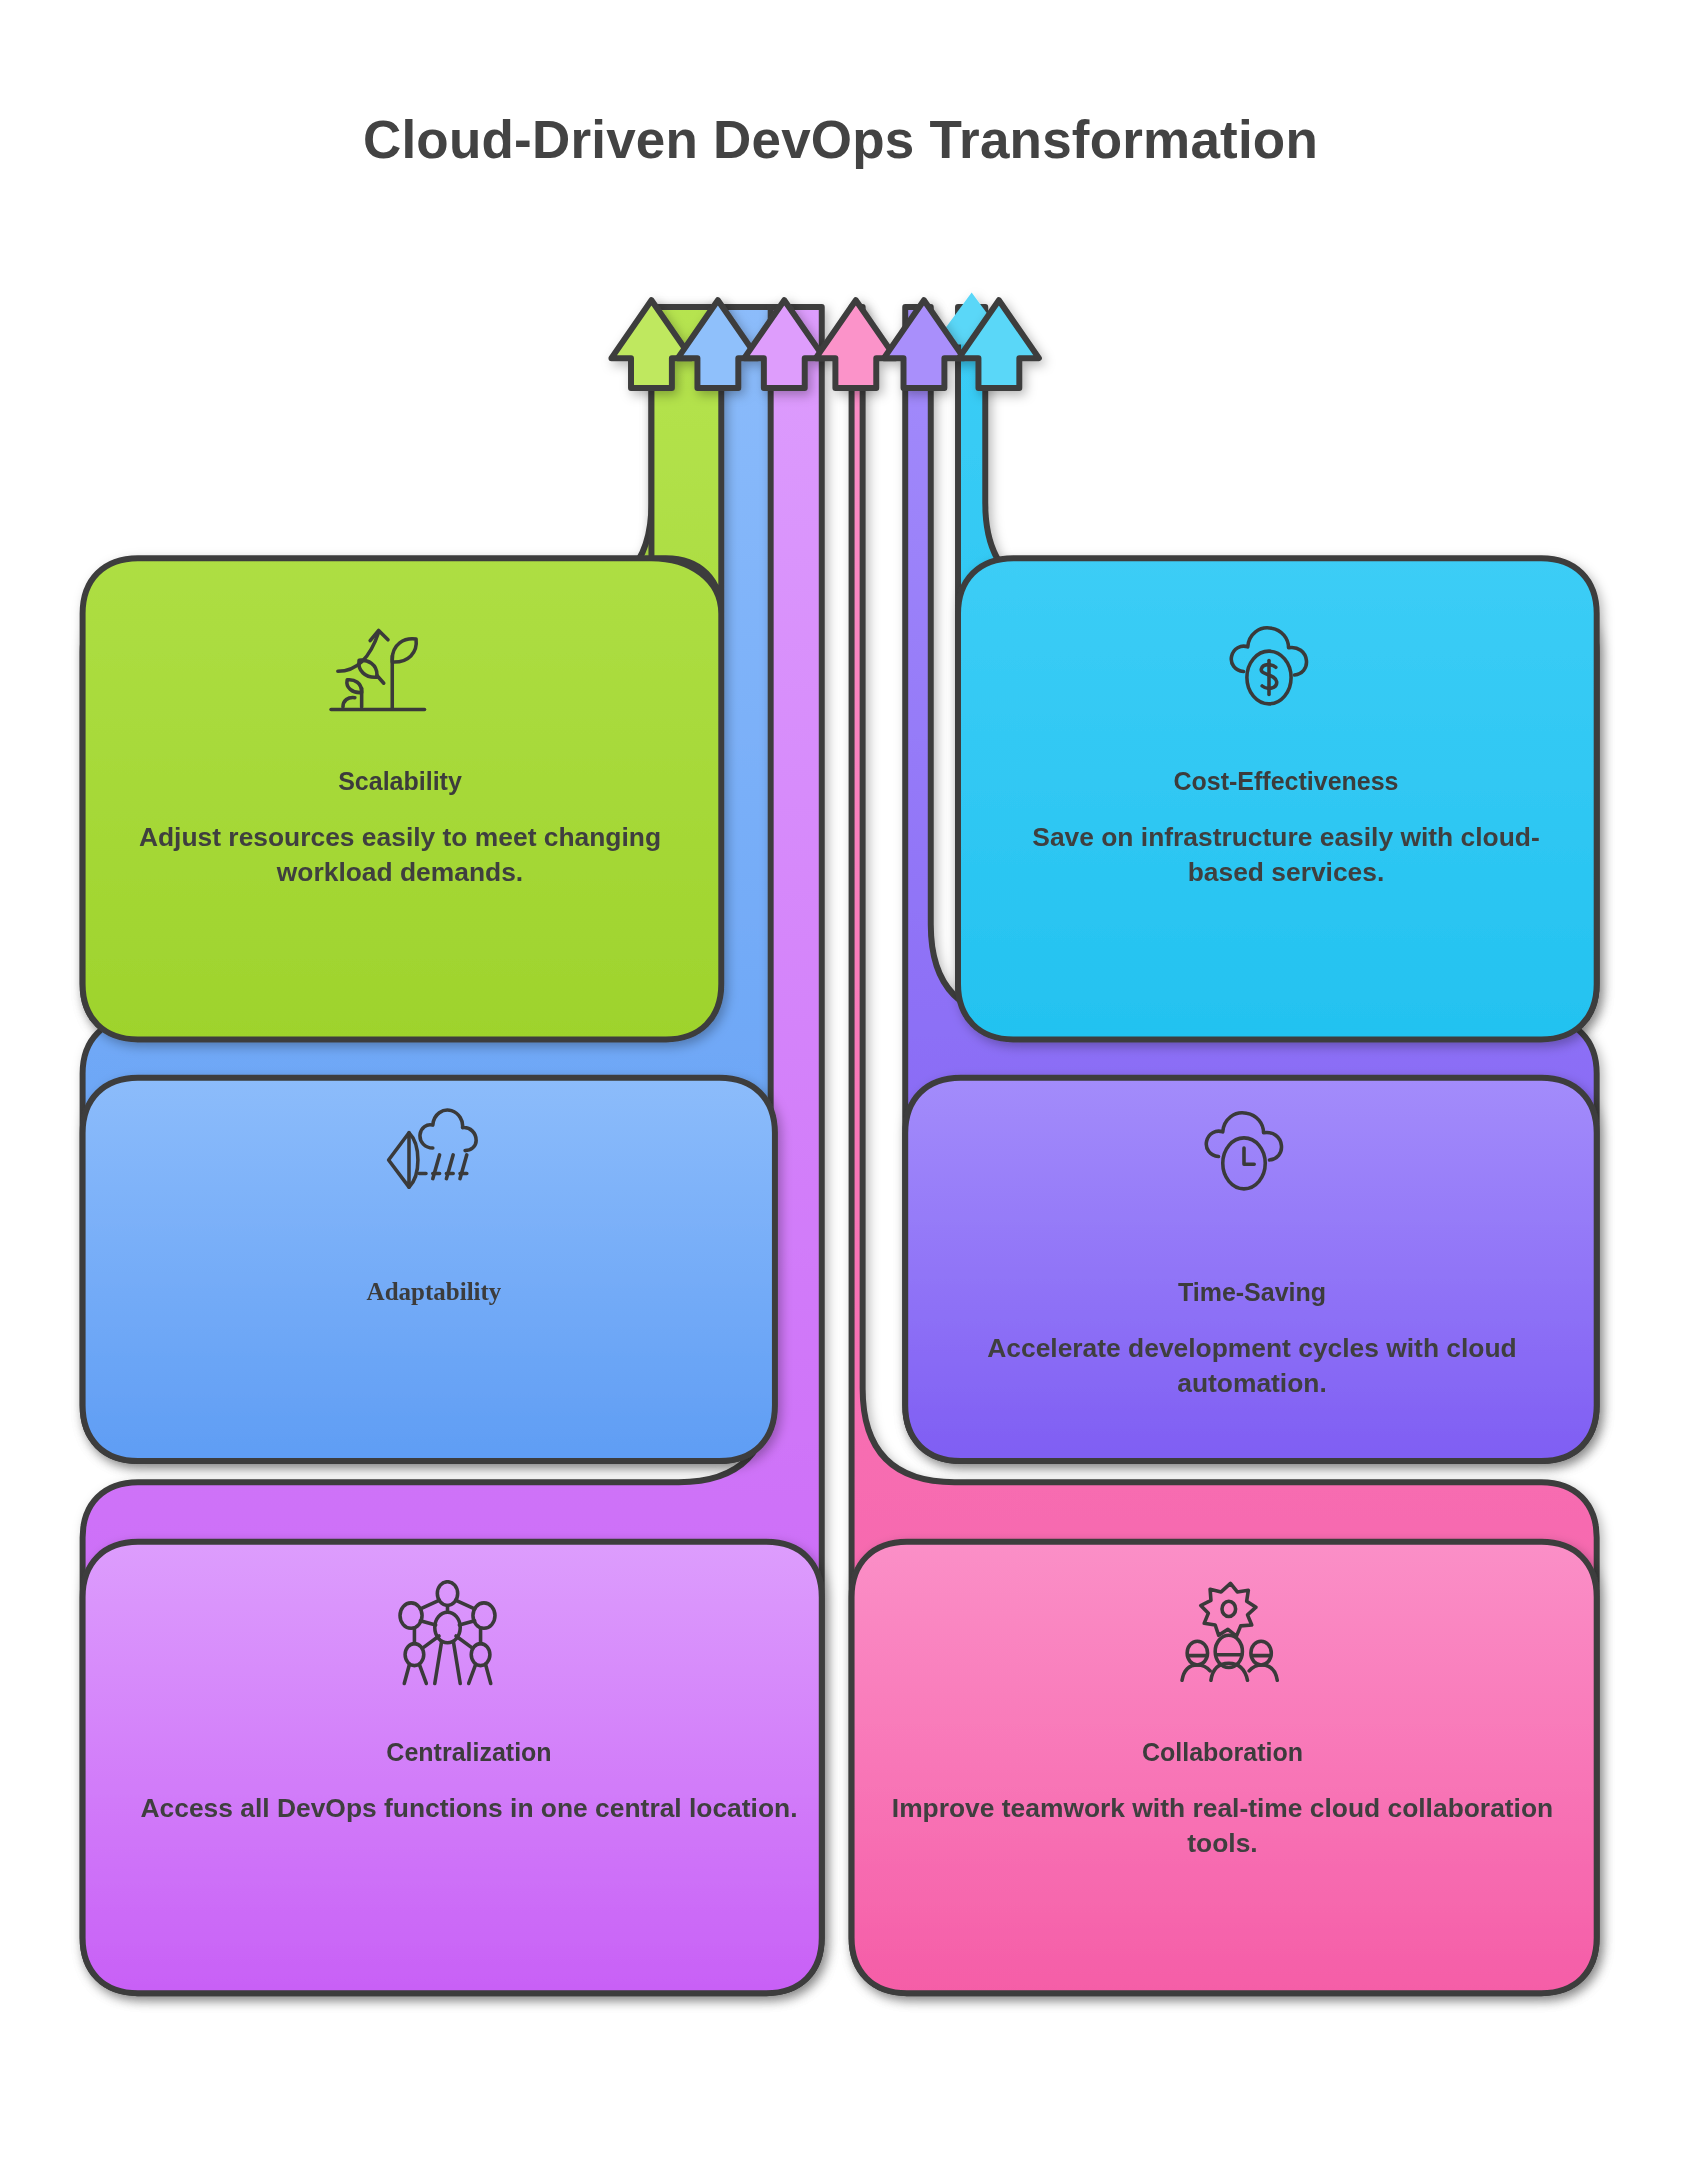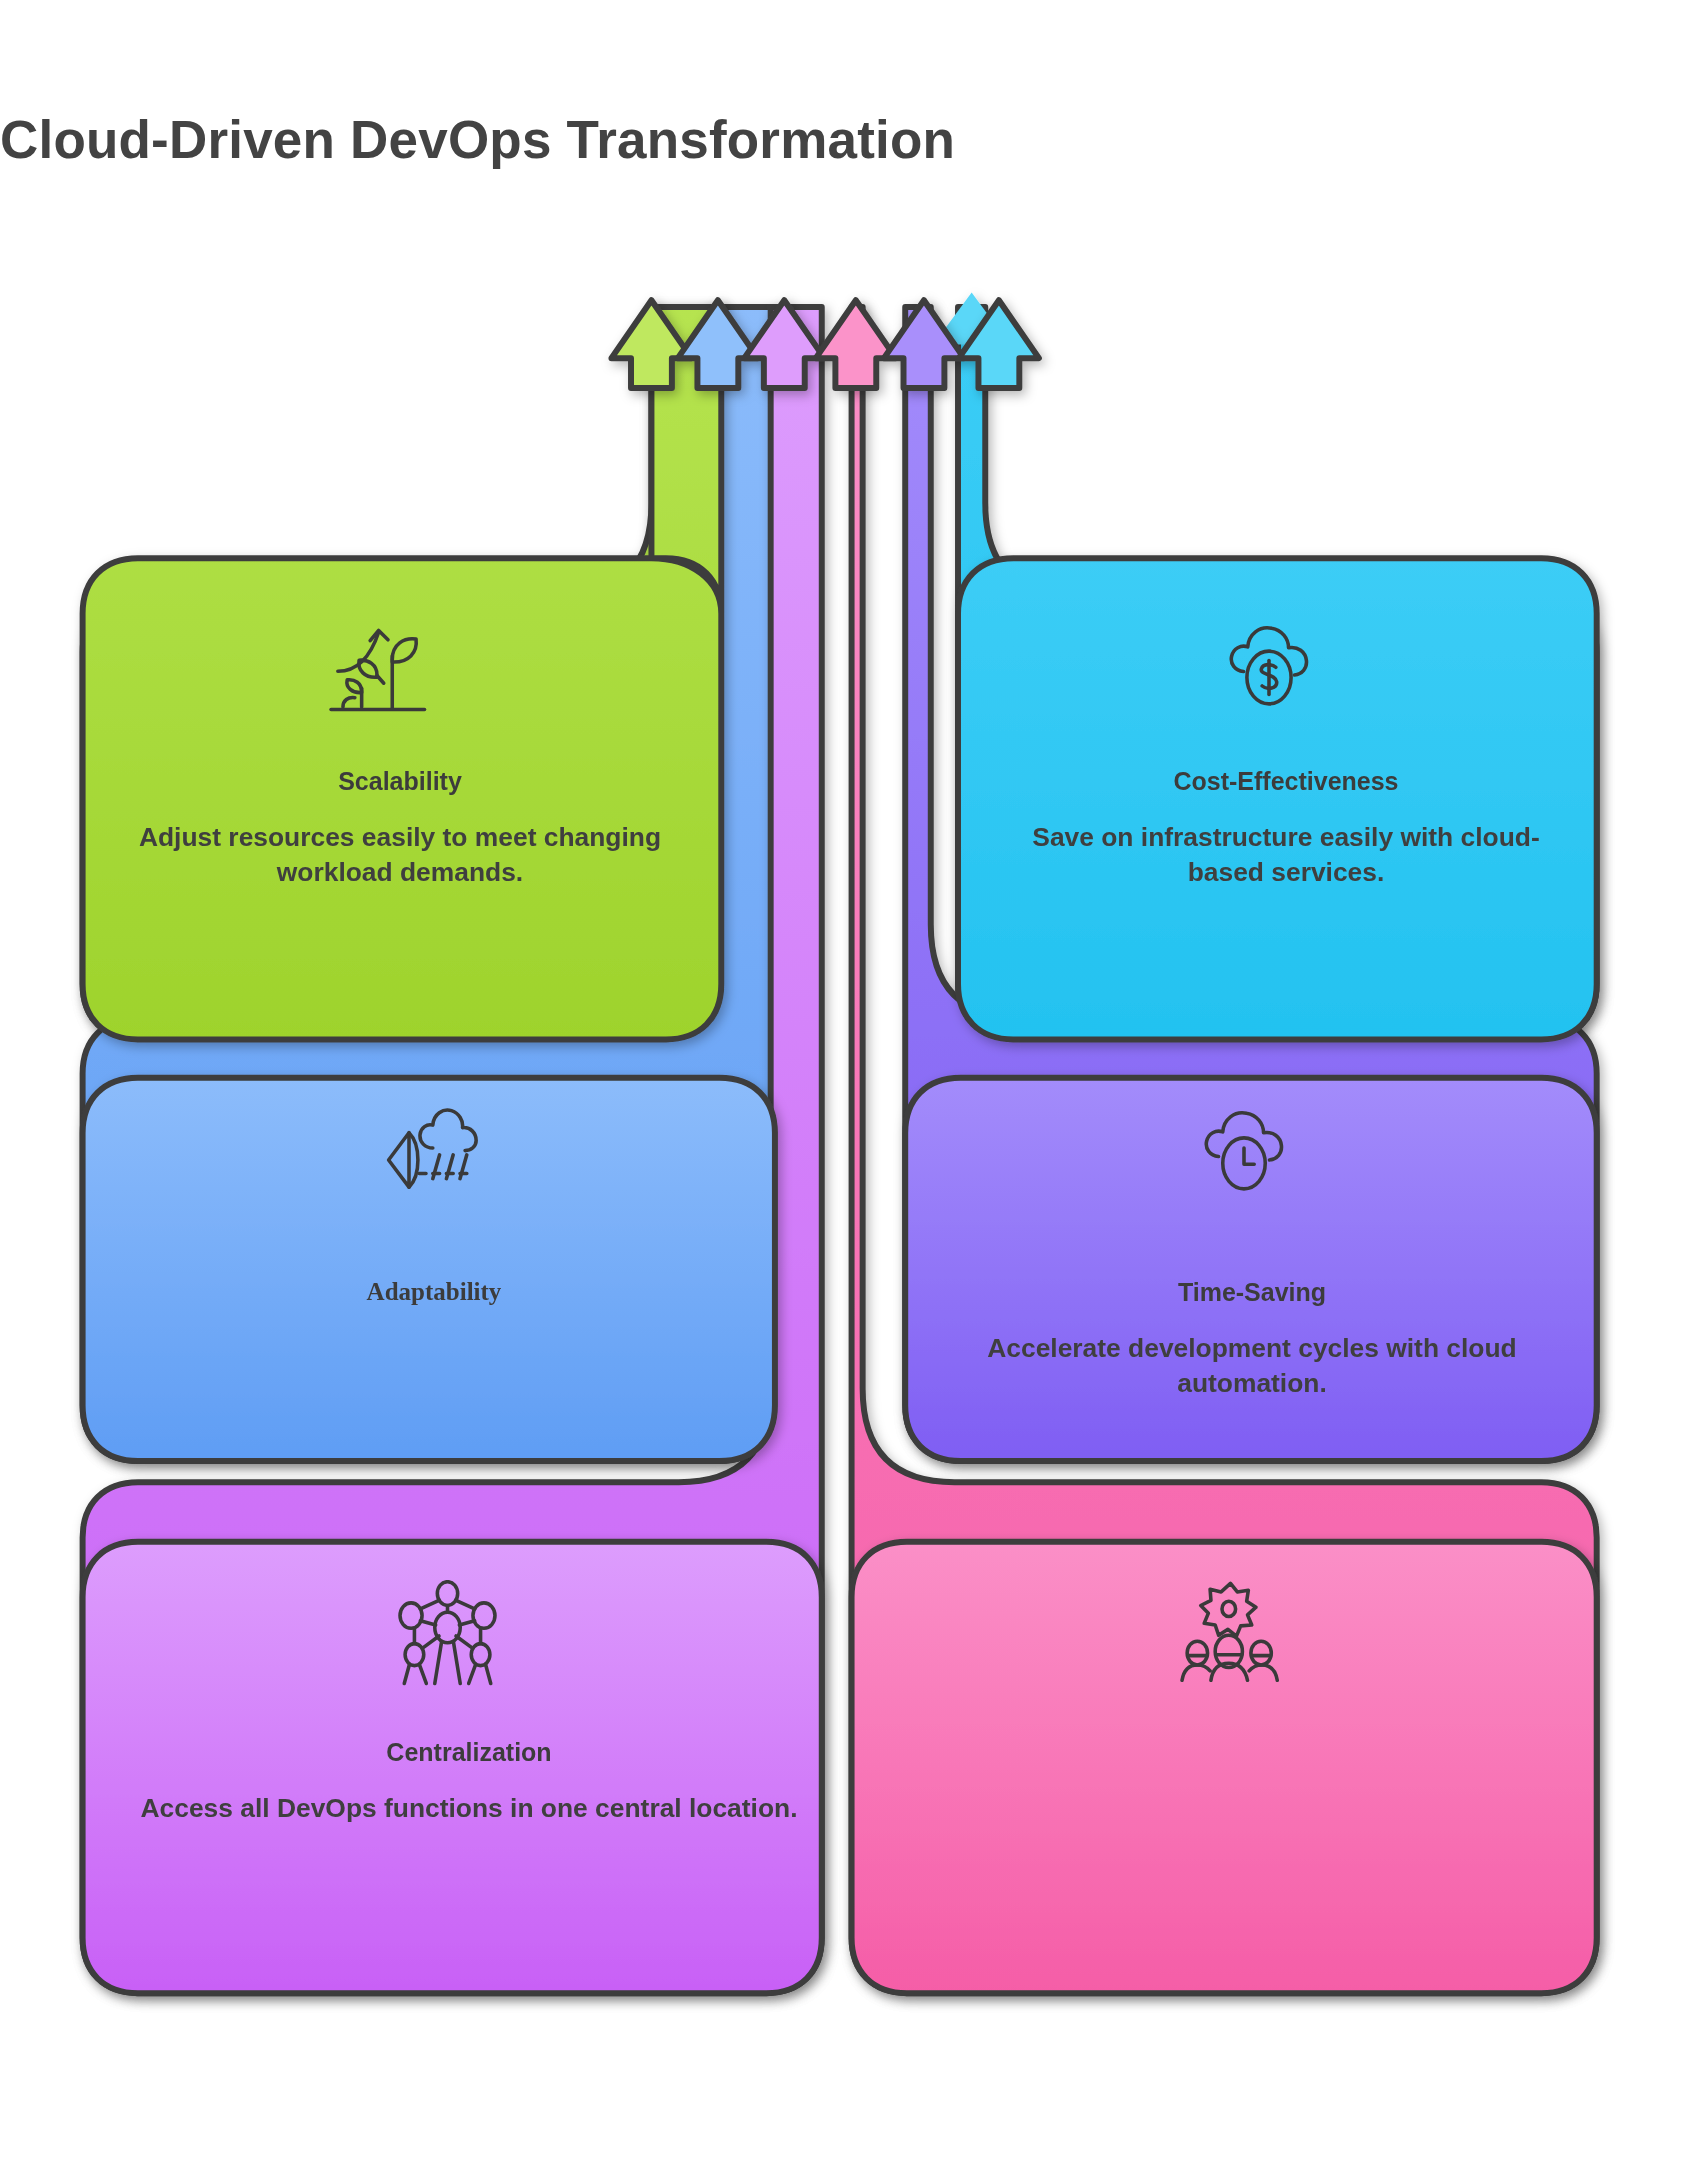--- a/index.html
+++ b/index.html
@@ -10,20 +10,21 @@
     color:#3f3f3f;
     position:relative;
     overflow:hidden;
   }
   #stage{position:absolute;inset:0;width:1681px;height:2181px;}
   #art{position:absolute;left:0;top:0;width:1681px;height:2181px;}
 
   .page-title{
     position:absolute;
     left:0;right:0;top:109px;
+    text-align:center;
     font-size:53px;
     font-weight:bold;
     letter-spacing:0.2px;
     color:#434343;
     z-index:5;
   }
 
   .card-text{
     position:absolute;
     z-index:6;
@@ -324,15 +325,19 @@
   <div class="card-text" style="left:924px;top:1278px;width:656px;">
     <p class="card-title">Time-Saving</p>
     <p class="card-desc">Accelerate development cycles with cloud automation.</p>
   </div>
 
   <div class="card-text" style="left:120px;top:1738px;width:698px;">
     <p class="card-title">Centralization</p>
     <p class="card-desc">Access all DevOps functions in one central location.</p>
   </div>
 
+  <div class="card-text" style="left:869px;top:1738px;width:707px;">
+    <p class="card-title">Collaboration</p>
+    <p class="card-desc">Improve teamwork with real-time cloud collaboration tools.</p>
+  </div>
 
 </div>
 
 
 </body></html>

